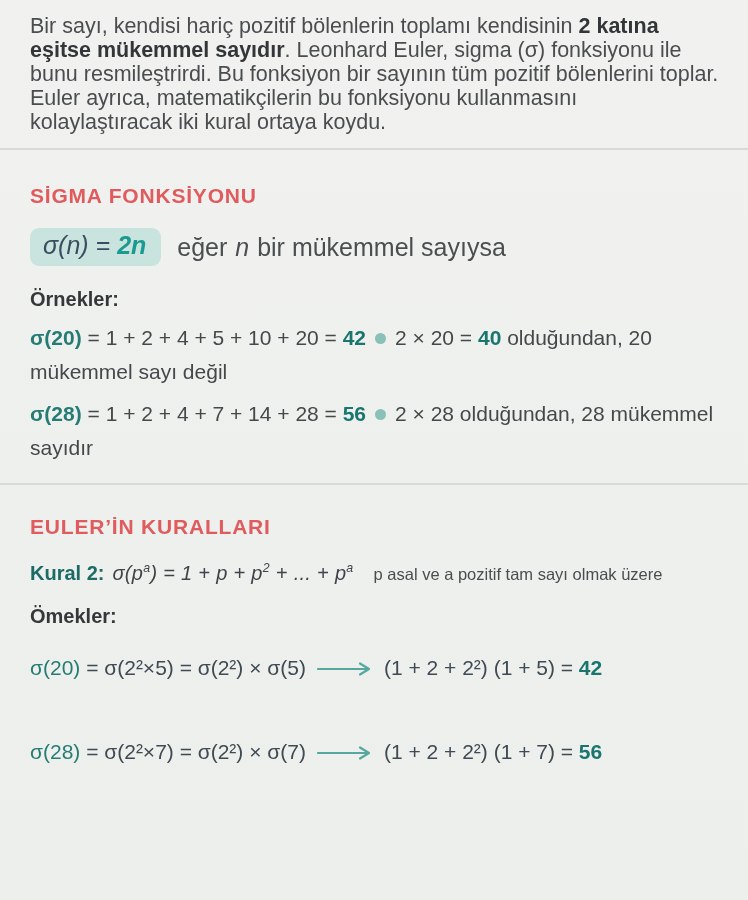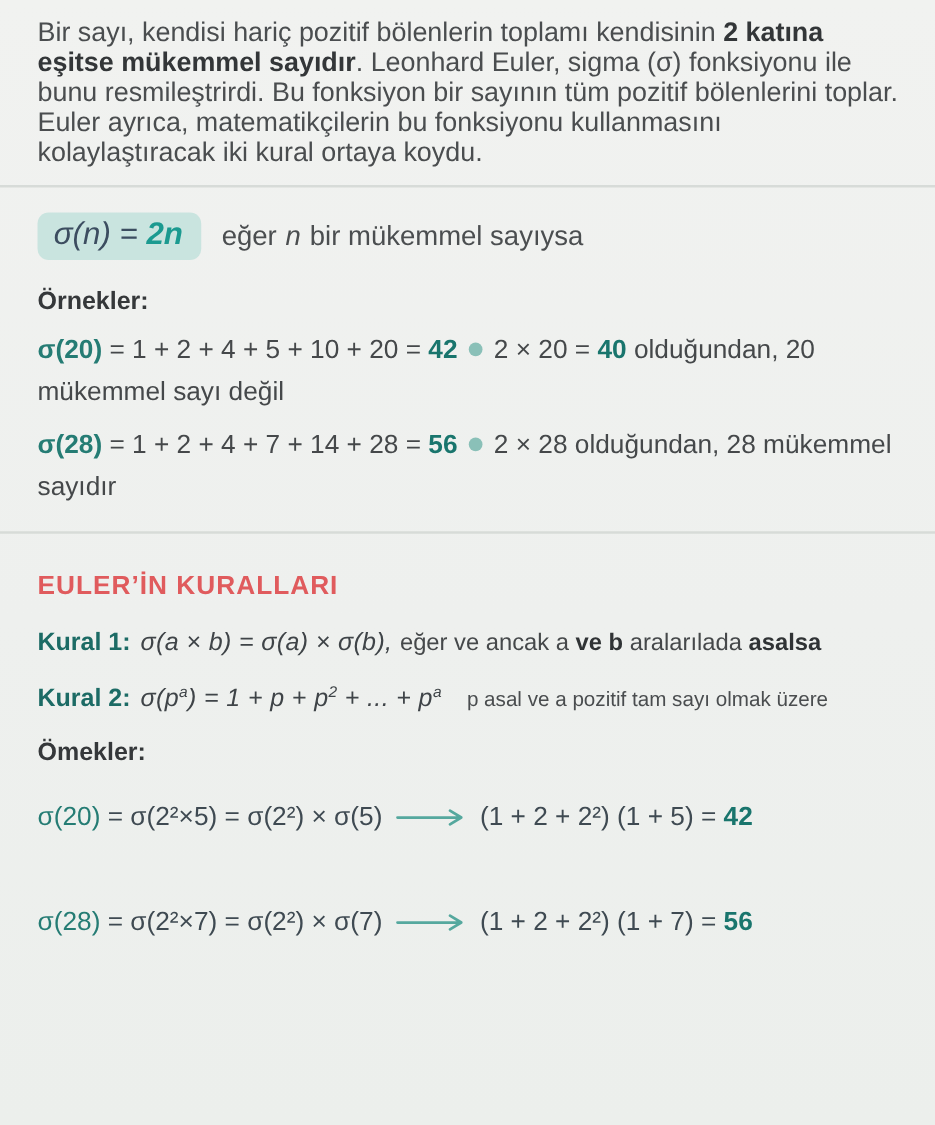--- a/index.html
+++ b/index.html
@@ -42,21 +42,21 @@
   }
   .formula-box{
     display:inline-block;
     background:#c9e4df;
     border-radius:9px;
     padding:3px 15px 6px 13px;
     font-size:25px;
   }
   .formula-box .lhs{color:#3c4d60;font-style:italic;}
   .formula-box .rhs{color:#1b9a90;font-weight:700;font-style:italic;}
-  .condition{font-size:22px;color:#4b4e50;}
+  .condition{font-size:25px;color:#4b4e50;}
   .condition i{padding:0 1px;}
   .examples-label{
     margin:22px 0 0 0;
     font-size:20px;
     font-weight:700;
     color:#35383a;
   }
   .example{
     margin:10px 0 0 0;
     font-size:21px;
@@ -104,37 +104,37 @@
 </style>
 </head>
 <body>
 
 <div class="page">
 
   <p class="intro"><span>Bir sayı, kendisi hariç pozitif bölenlerin toplamı kendisinin </span><b>2 katına eşitse mükemmel sayıdır</b><span>. Leonhard Euler, sigma (σ) fonksiyonu ile bunu resmileştrirdi. Bu fonksiyon bir sayının tüm pozitif bölenlerini toplar. Euler ayrıca, matematikçilerin bu fonksiyonu kullanmasını kolaylaştıracak iki kural ortaya koydu.</span></p>
 
   <hr class="divider">
 
+  <h2 class="section-heading">SİGMA FONKSİYONU</h2>
 
   <div class="formula-row">
     <span class="formula-box"><span class="lhs">σ(n) = </span><span class="rhs">2n</span></span>
     <span class="condition"><span>eğer </span><i>n</i><span> bir mükemmel sayıysa</span></span>
   </div>
 
   <p class="examples-label">Örnekler:</p>
 
   <p class="example"><span class="sigma-call">σ(20)</span><span> = 1 + 2 + 4 + 5 + 10 + 20 = </span><span class="num-result">42</span><span class="bullet-dot"></span><span>2 × 20 = </span><span class="num-result">40</span><span> olduğundan, 20 mükemmel sayı değil</span></p>
 
   <p class="example"><span class="sigma-call">σ(28)</span><span> = 1 + 2 + 4 + 7 + 14 + 28 = </span><span class="num-result">56</span><span class="bullet-dot"></span><span>2 × 28 olduğundan, 28 mükemmel sayıdır</span></p>
 
   <hr class="divider" style="margin-top:18px;">
 
   <h2 class="section-heading" style="margin-top:30px;">EULER’İN KURALLARI</h2>
 
-  <p class="rule-row"><span class="rule-label">Kural 1:</span><span class="rule-formula">σ(a × b) = σ(a) × σ(b),</span><span class="rule-note"><span>eğer ve ancak a </span><b>ve b</b><span> aralarılada </span><b>asalsa</b></span></p>
 
   <p class="rule-row"><span class="rule-label">Kural 2:</span><span class="rule-formula"><span>σ(p</span><sup>a</sup><span>) = 1 + p + p</span><sup>2</sup><span> + ... + p</span><sup>a</sup></span><span class="rule-note-small">p asal ve a pozitif tam sayı olmak üzere</span></p>
 
   <p class="examples-label" style="margin-top:20px;">Ömekler:</p>
 
   <p class="euler-example"><span class="sigma-call">σ(20)</span><span> = σ(2²×5) = σ(2²) × σ(5)</span><svg class="arrow-svg" width="58" height="18" viewBox="0 0 58 18">
         <path d="M2 9 H52 M44 3.5 L53 9 L44 14.5" fill="none" stroke="#55a89e" stroke-width="2.2" stroke-linecap="round" stroke-linejoin="round"></path>
       </svg><span>(1 + 2 + 2²) (1 + 5) = </span><span class="num-result">42</span></p>
 
   <p class="euler-example second"><span class="sigma-call">σ(28)</span><span> = σ(2²×7) = σ(2²) × σ(7)</span><svg class="arrow-svg" width="58" height="18" viewBox="0 0 58 18">

